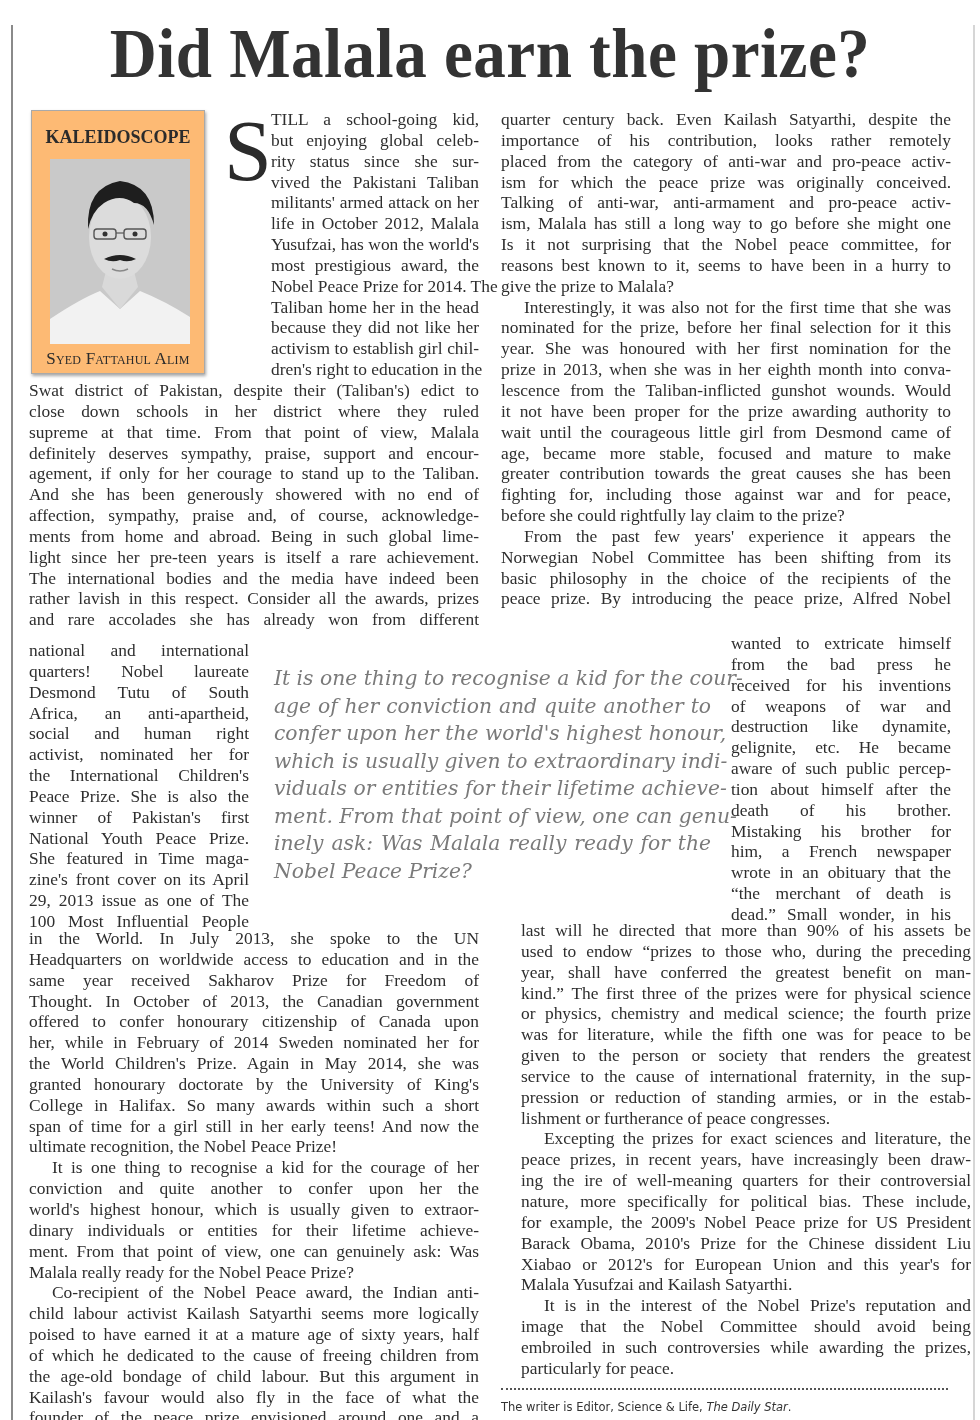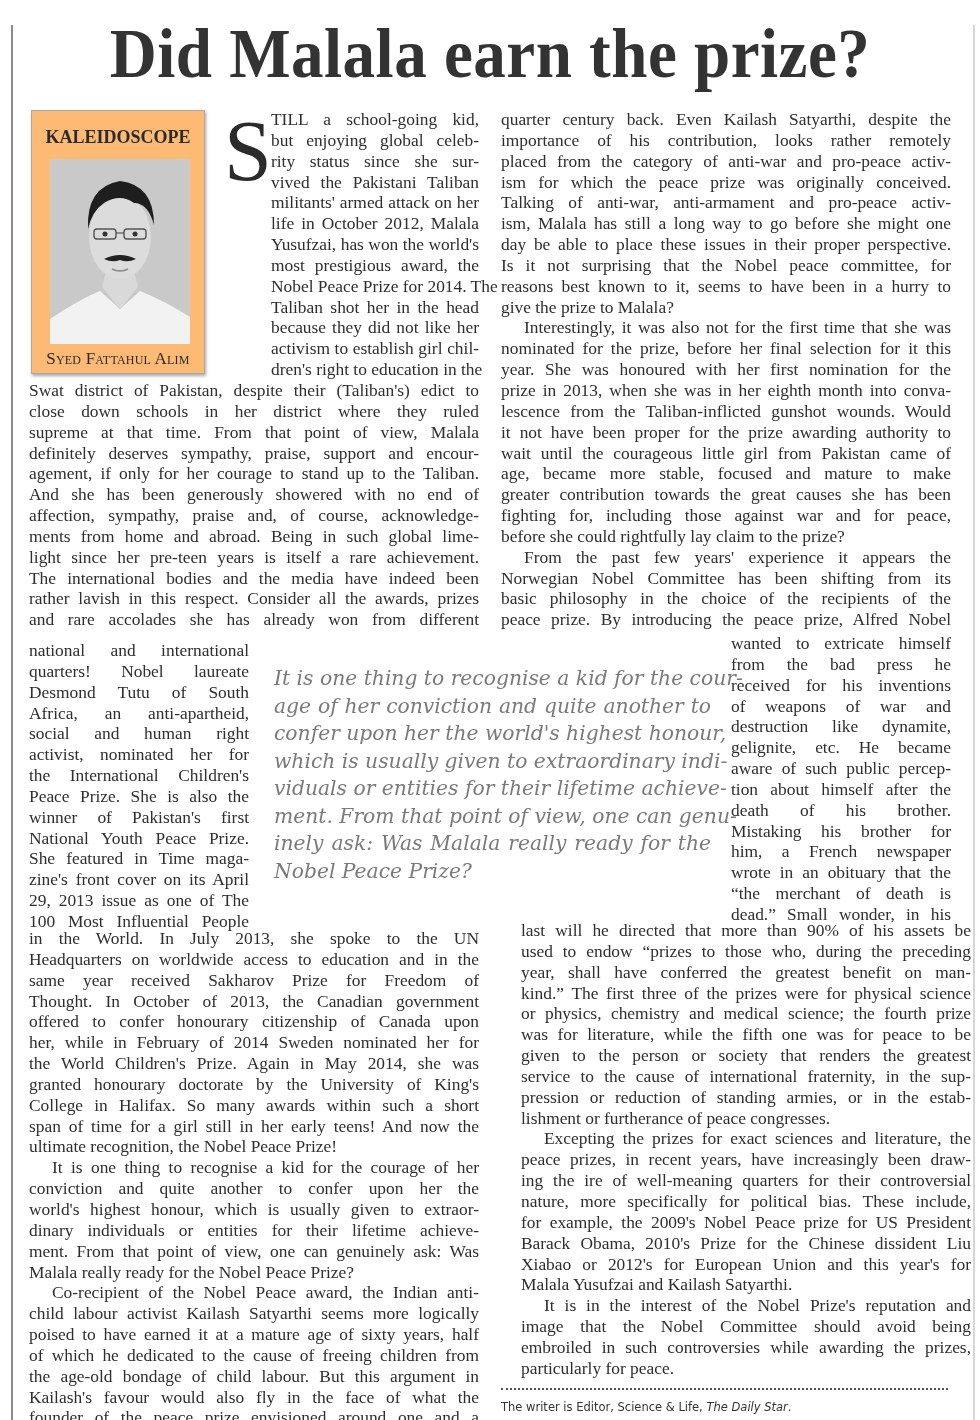--- a/index.html
+++ b/index.html
@@ -96,21 +96,21 @@
 <div class="col lines" id="c1top" style="left:271px; top:109px; width:208px;">
     <span class="line">TILL a school-going kid,</span>
     <span class="line">but enjoying global celeb-</span>
     <span class="line">rity status since she sur-</span>
     <span class="line">vived the Pakistani Taliban</span>
     <span class="line">militants' armed attack on her</span>
     <span class="line">life in October 2012,  Malala</span>
     <span class="line">Yusufzai, has won the world's</span>
     <span class="line">most prestigious award, the</span>
     <span class="line">Nobel Peace Prize for 2014. The</span>
-    <span class="line">Taliban shot her in the head</span>
+    <span class="line">Taliban home her in the head</span>
     <span class="line">because they did not like her</span>
     <span class="line">activism to establish girl chil-</span>
     <span class="line">dren's right to education in the</span>
   </div>
 <div class="col lines" id="c1full" style="left:29px; top:380px; width:450px;">
     <span class="line">Swat district of Pakistan, despite their (Taliban's) edict to</span>
     <span class="line">close down schools in her district where they ruled</span>
     <span class="line">supreme at that time. From that point of view, Malala</span>
     <span class="line">definitely deserves sympathy, praise, support and encour-</span>
     <span class="line">agement, if only for her courage to stand up to the Taliban.</span>
@@ -165,31 +165,30 @@
     <span class="line">founder of the peace prize envisioned around one and a</span>
   </div>
 
 <div class="col lines" id="c2top" style="left:501px; top:109px; width:450px;">
     <span class="line">quarter century back. Even Kailash Satyarthi, despite the</span>
     <span class="line">importance of his contribution, looks rather remotely</span>
     <span class="line">placed from the category of anti-war and pro-peace activ-</span>
     <span class="line">ism for which the peace prize was originally conceived.</span>
     <span class="line">Talking of anti-war, anti-armament and pro-peace activ-</span>
     <span class="line">ism, Malala has still a long way to go before she might one</span>
-    <span class="line">day be able to place these issues in their proper perspective.</span>
     <span class="line">Is it not surprising that the Nobel peace committee, for</span>
     <span class="line">reasons best known to it, seems to have been in a hurry to</span>
     <span class="line last">give the prize to Malala?</span>
     <span class="line indent">Interestingly, it was also not for the first time that she was</span>
     <span class="line">nominated for the prize, before her final selection for it this</span>
     <span class="line">year. She was honoured with her first nomination for the</span>
     <span class="line">prize in 2013, when she was in her eighth month into conva-</span>
     <span class="line">lescence from the Taliban-inflicted gunshot wounds. Would</span>
     <span class="line">it not have been proper for the prize awarding authority to</span>
-    <span class="line">wait until the courageous little girl from Pakistan came of</span>
+    <span class="line">wait until the courageous little girl from Desmond came of</span>
     <span class="line">age, became more stable, focused and mature to make</span>
     <span class="line">greater contribution towards the great causes she has been</span>
     <span class="line">fighting for, including those against war and for peace,</span>
     <span class="line last">before she could rightfully lay claim to the prize?</span>
     <span class="line indent">From the past few years' experience it appears the</span>
     <span class="line">Norwegian Nobel Committee has been shifting from its</span>
     <span class="line">basic philosophy in the choice of the recipients of the</span>
     <span class="line">peace prize. By introducing the peace prize, Alfred Nobel</span>
   </div>
 <div class="col lines" id="c2narrow" style="left:731px; top:633px; width:220px;">

